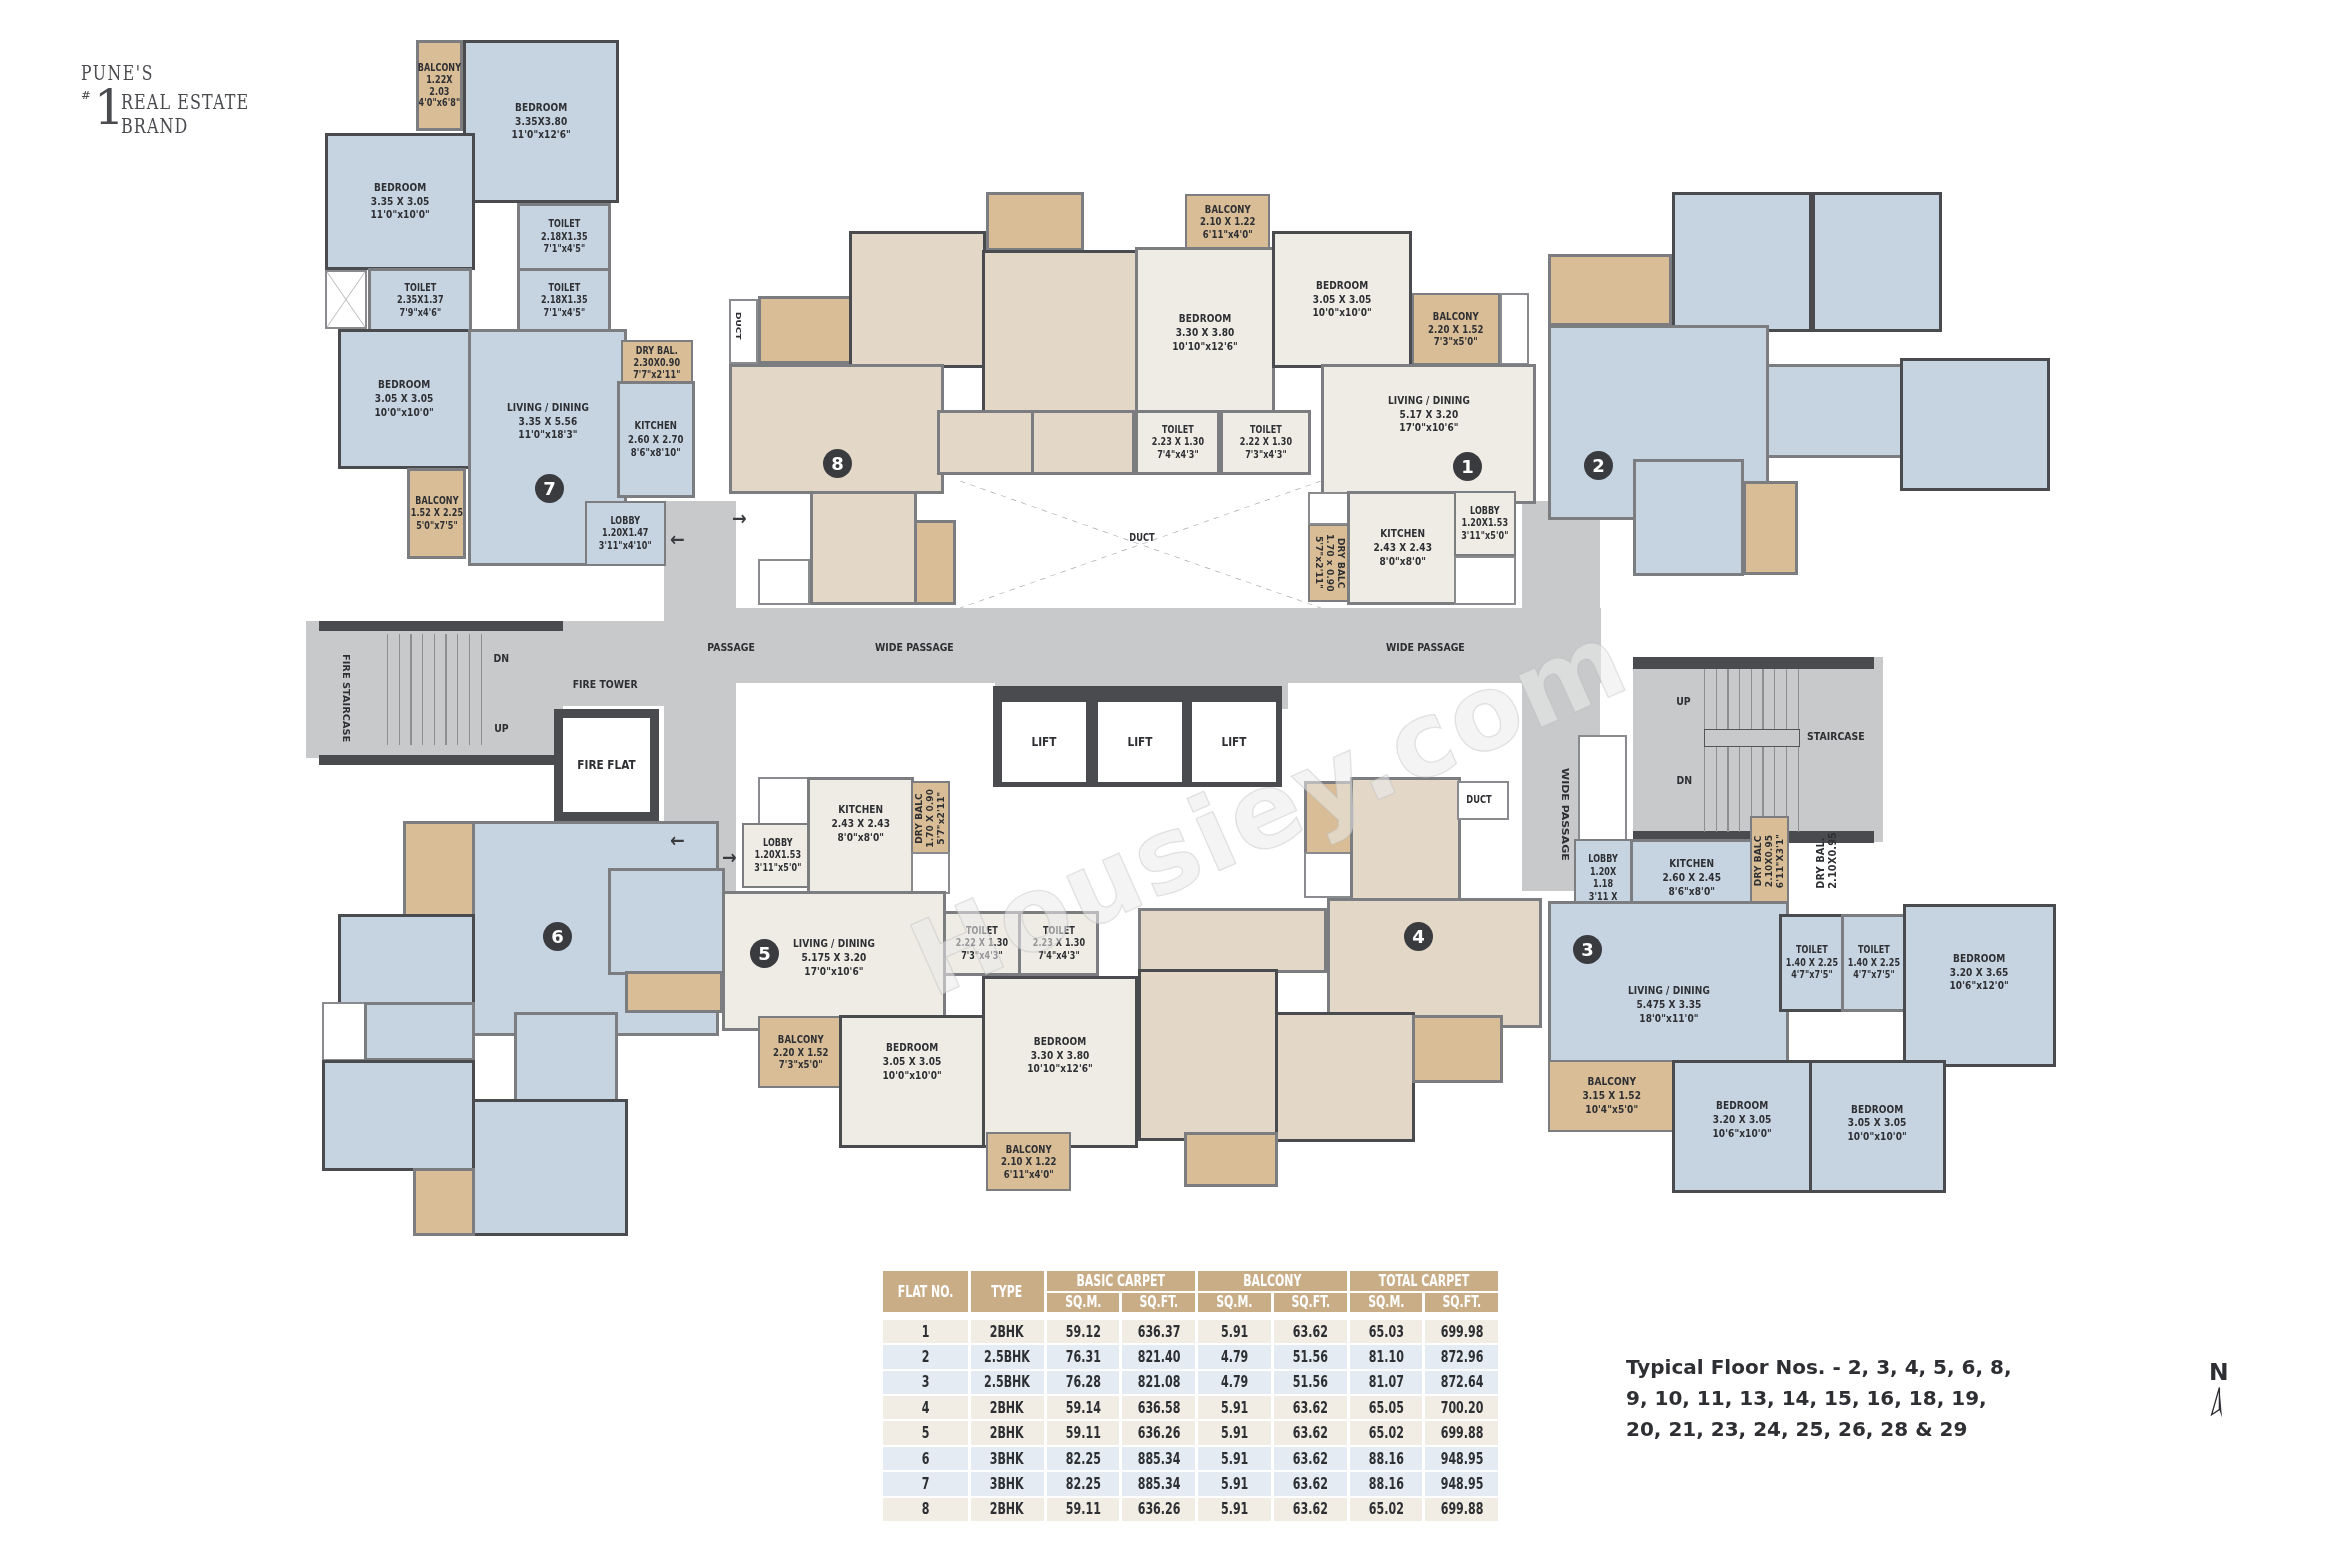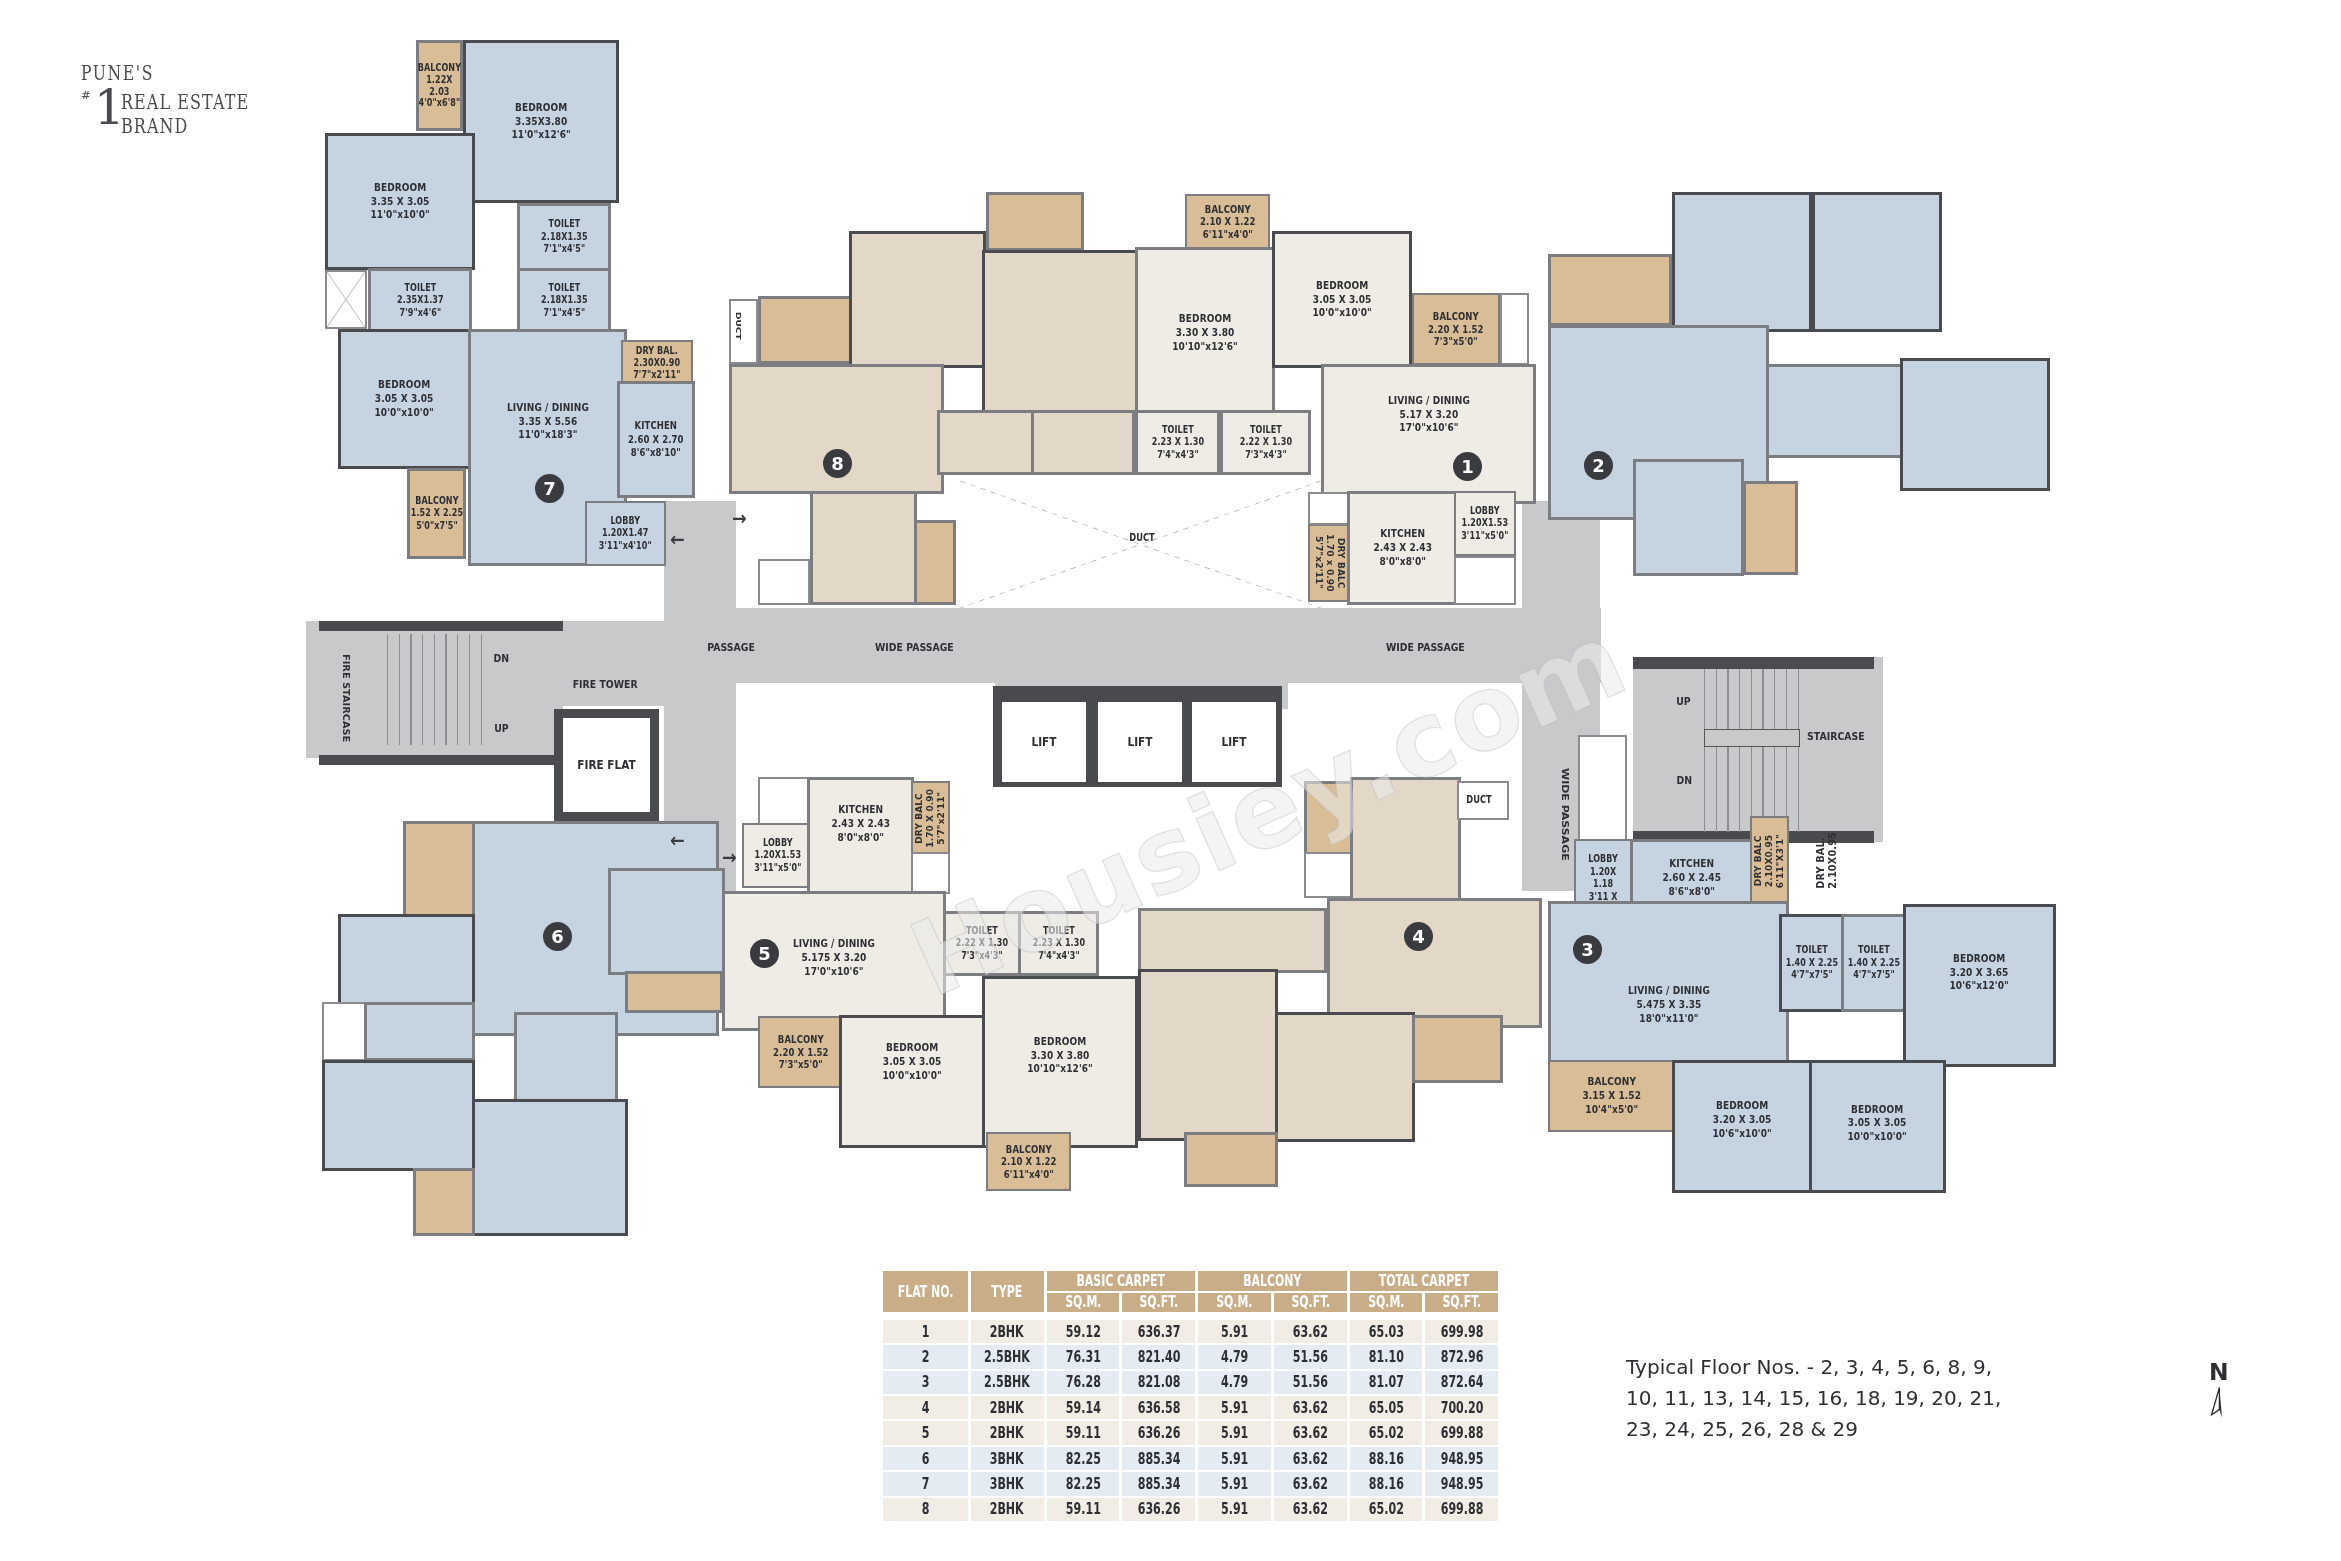--- a/index.html
+++ b/index.html
@@ -34,21 +34,21 @@
   
   table.area{position:absolute;left:880px;top:1269px;border-collapse:separate;border-spacing:3.9px 2.6px;font-family:"DejaVu Sans Condensed","DejaVu Sans",sans-serif;}
   table.area th{background:#c8ad86;color:#ffffff;font-weight:700;font-size:15.6px;padding:0 3.9px;height:19.5px;transform-origin:center;}
   table.area th span{display:inline-block;transform:scaleX(0.78);}
   table.area td{font-size:15px;font-weight:700;color:#2e2f33;text-align:center;height:23.4px;padding:0 2.6px;}
   table.area td span{display:inline-block;transform:scaleX(0.82);}
   table.area tr.beige td{background:#f1ede5;}
   table.area tr.blue td{background:#e4ebf3;}
   .tower{position:absolute;left:1626px;top:1348px;font-family:"DejaVu Sans",sans-serif;}
   .tower .t{font-size:34px;font-weight:700;color:#a7a9ac;letter-spacing:0.7px;}
-  .tower .f{font-size:20px;font-weight:400;color:#2e2f33;line-height:31px;margin-top:3.9px;width:403px;}
+  .tower .f{font-size:20px;font-weight:700;color:#2e2f33;line-height:31px;margin-top:3.9px;width:403px;}
   .north{position:absolute;left:2209px;top:1358px;text-align:center;}
   .north .n{font-size:23.4px;font-weight:700;color:#2e2f33;font-family:"DejaVu Sans",sans-serif;}
   .watermark{position:absolute;left:885px;top:748px;font-size:104px;font-weight:700;color:rgba(235,235,235,0.55);transform:rotate(-24deg);font-family:"DejaVu Sans",sans-serif;-webkit-text-stroke:1.3px rgba(180,180,180,0.35);letter-spacing:2.6px;}
 </style>
 </head>
 <body>
 
 <div class="brand">
   <div class="l1">PUNE'S</div>
   <div class="hash">#</div>

